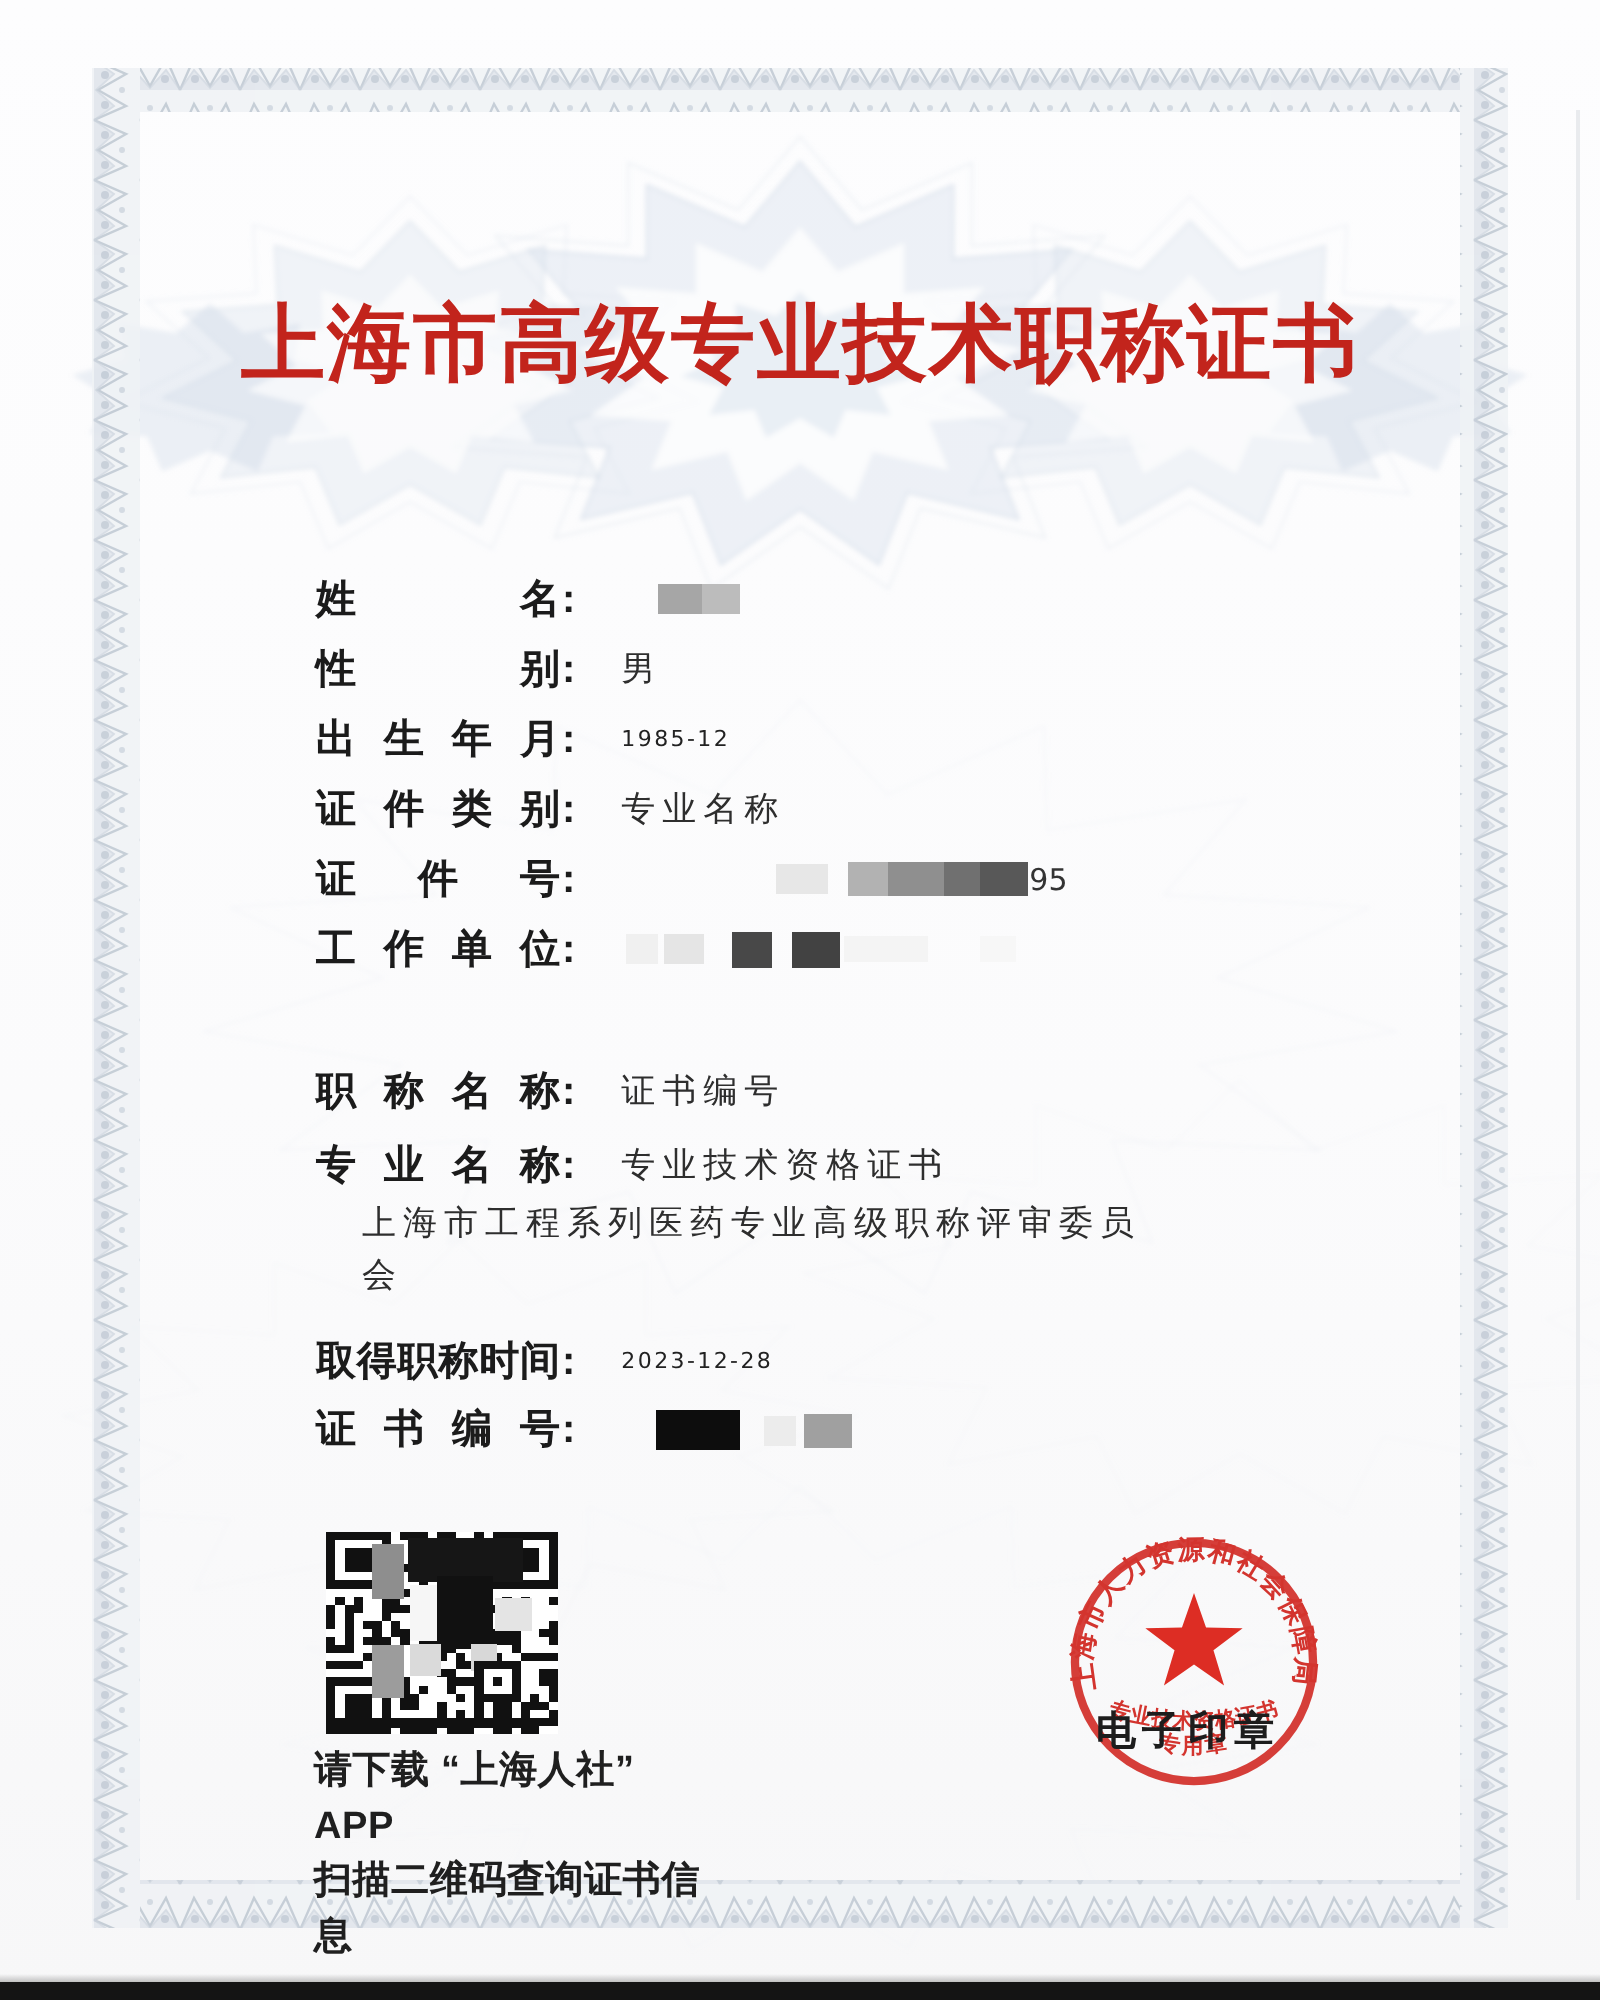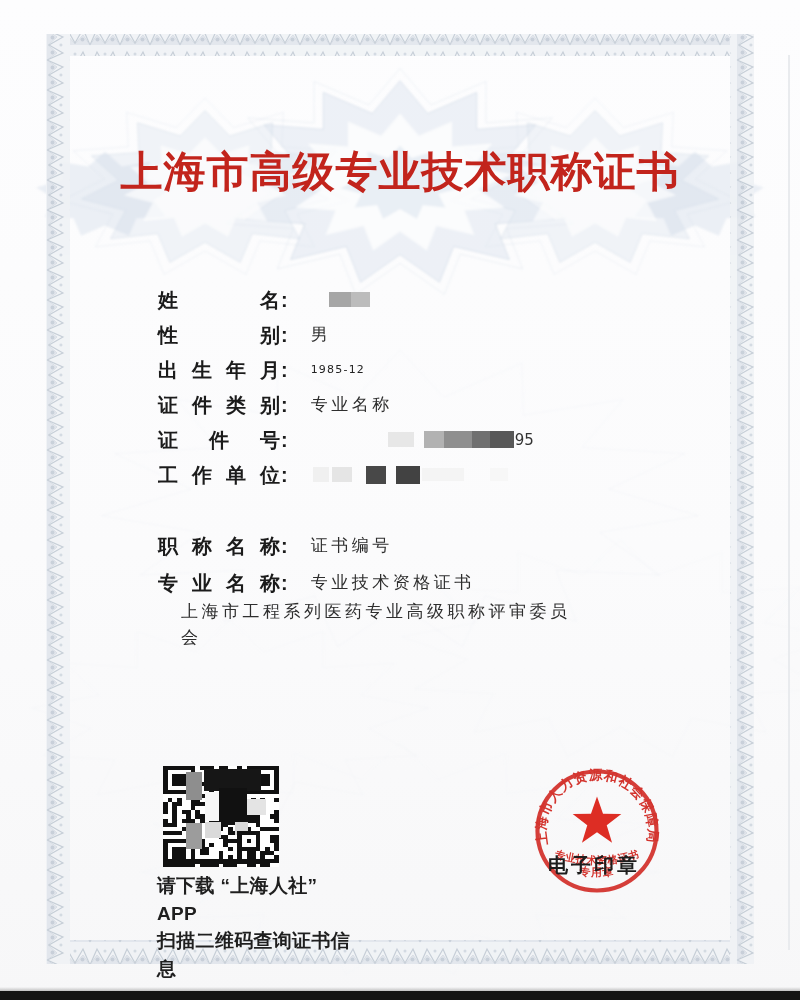--- a/index.html
+++ b/index.html
@@ -151,20 +151,34 @@
       <div class="row">
         <span class="lbl"><span class="lt">职称名称</span><span class="cl">:</span></span>
         <span class="val val-cn">证书编号</span>
       </div>
       <div class="row">
         <span class="lbl"><span class="lt">专业名称</span><span class="cl">:</span></span>
         <span class="val val-cn">专业技术资格证书</span>
       </div>
       <div class="row">
         <span class="val val-cn val-wide">上海市工程系列医药专业高级职称评审委员会</span>
+      </div>
+    </div>
+  <div class="fieldgroup fg-issuance" id="fg-issuance">
+      <div class="row">
+        <span class="lbl"><span class="lt">取得职称时间</span><span class="cl">:</span></span>
+        <span class="val val-num">2023-12-28</span>
+      </div>
+      <div class="row">
+        <span class="lbl"><span class="lt">证书编号</span><span class="cl">:</span></span>
+        <span class="val redact" style="margin-left: 40px;">
+          <span class="seg" style="width: 42px; height: 20px; background: rgb(13, 13, 13); margin-right: 12px;"></span>
+          <span class="seg" style="width: 16px; height: 15px; background: rgb(236, 236, 236); margin-right: 4px;"></span>
+          <span class="seg" style="width: 24px; height: 17px; background: rgb(160, 160, 160);"></span>
+        </span>
       </div>
     </div>
 
   <div class="qr">
     <svg id="qr-svg" viewBox="0 0 25 25" preserveAspectRatio="none" shape-rendering="crispEdges">
         <rect x="0" y="0" width="25" height="25" fill="#ffffff"></rect>
         <rect x="8" y="0" width="1" height="1" fill="#111111"></rect>
         <rect x="9" y="0" width="1" height="1" fill="#111111"></rect>
         <rect x="10" y="0" width="1" height="1" fill="#111111"></rect>
         <rect x="12" y="0" width="1" height="1" fill="#111111"></rect>

